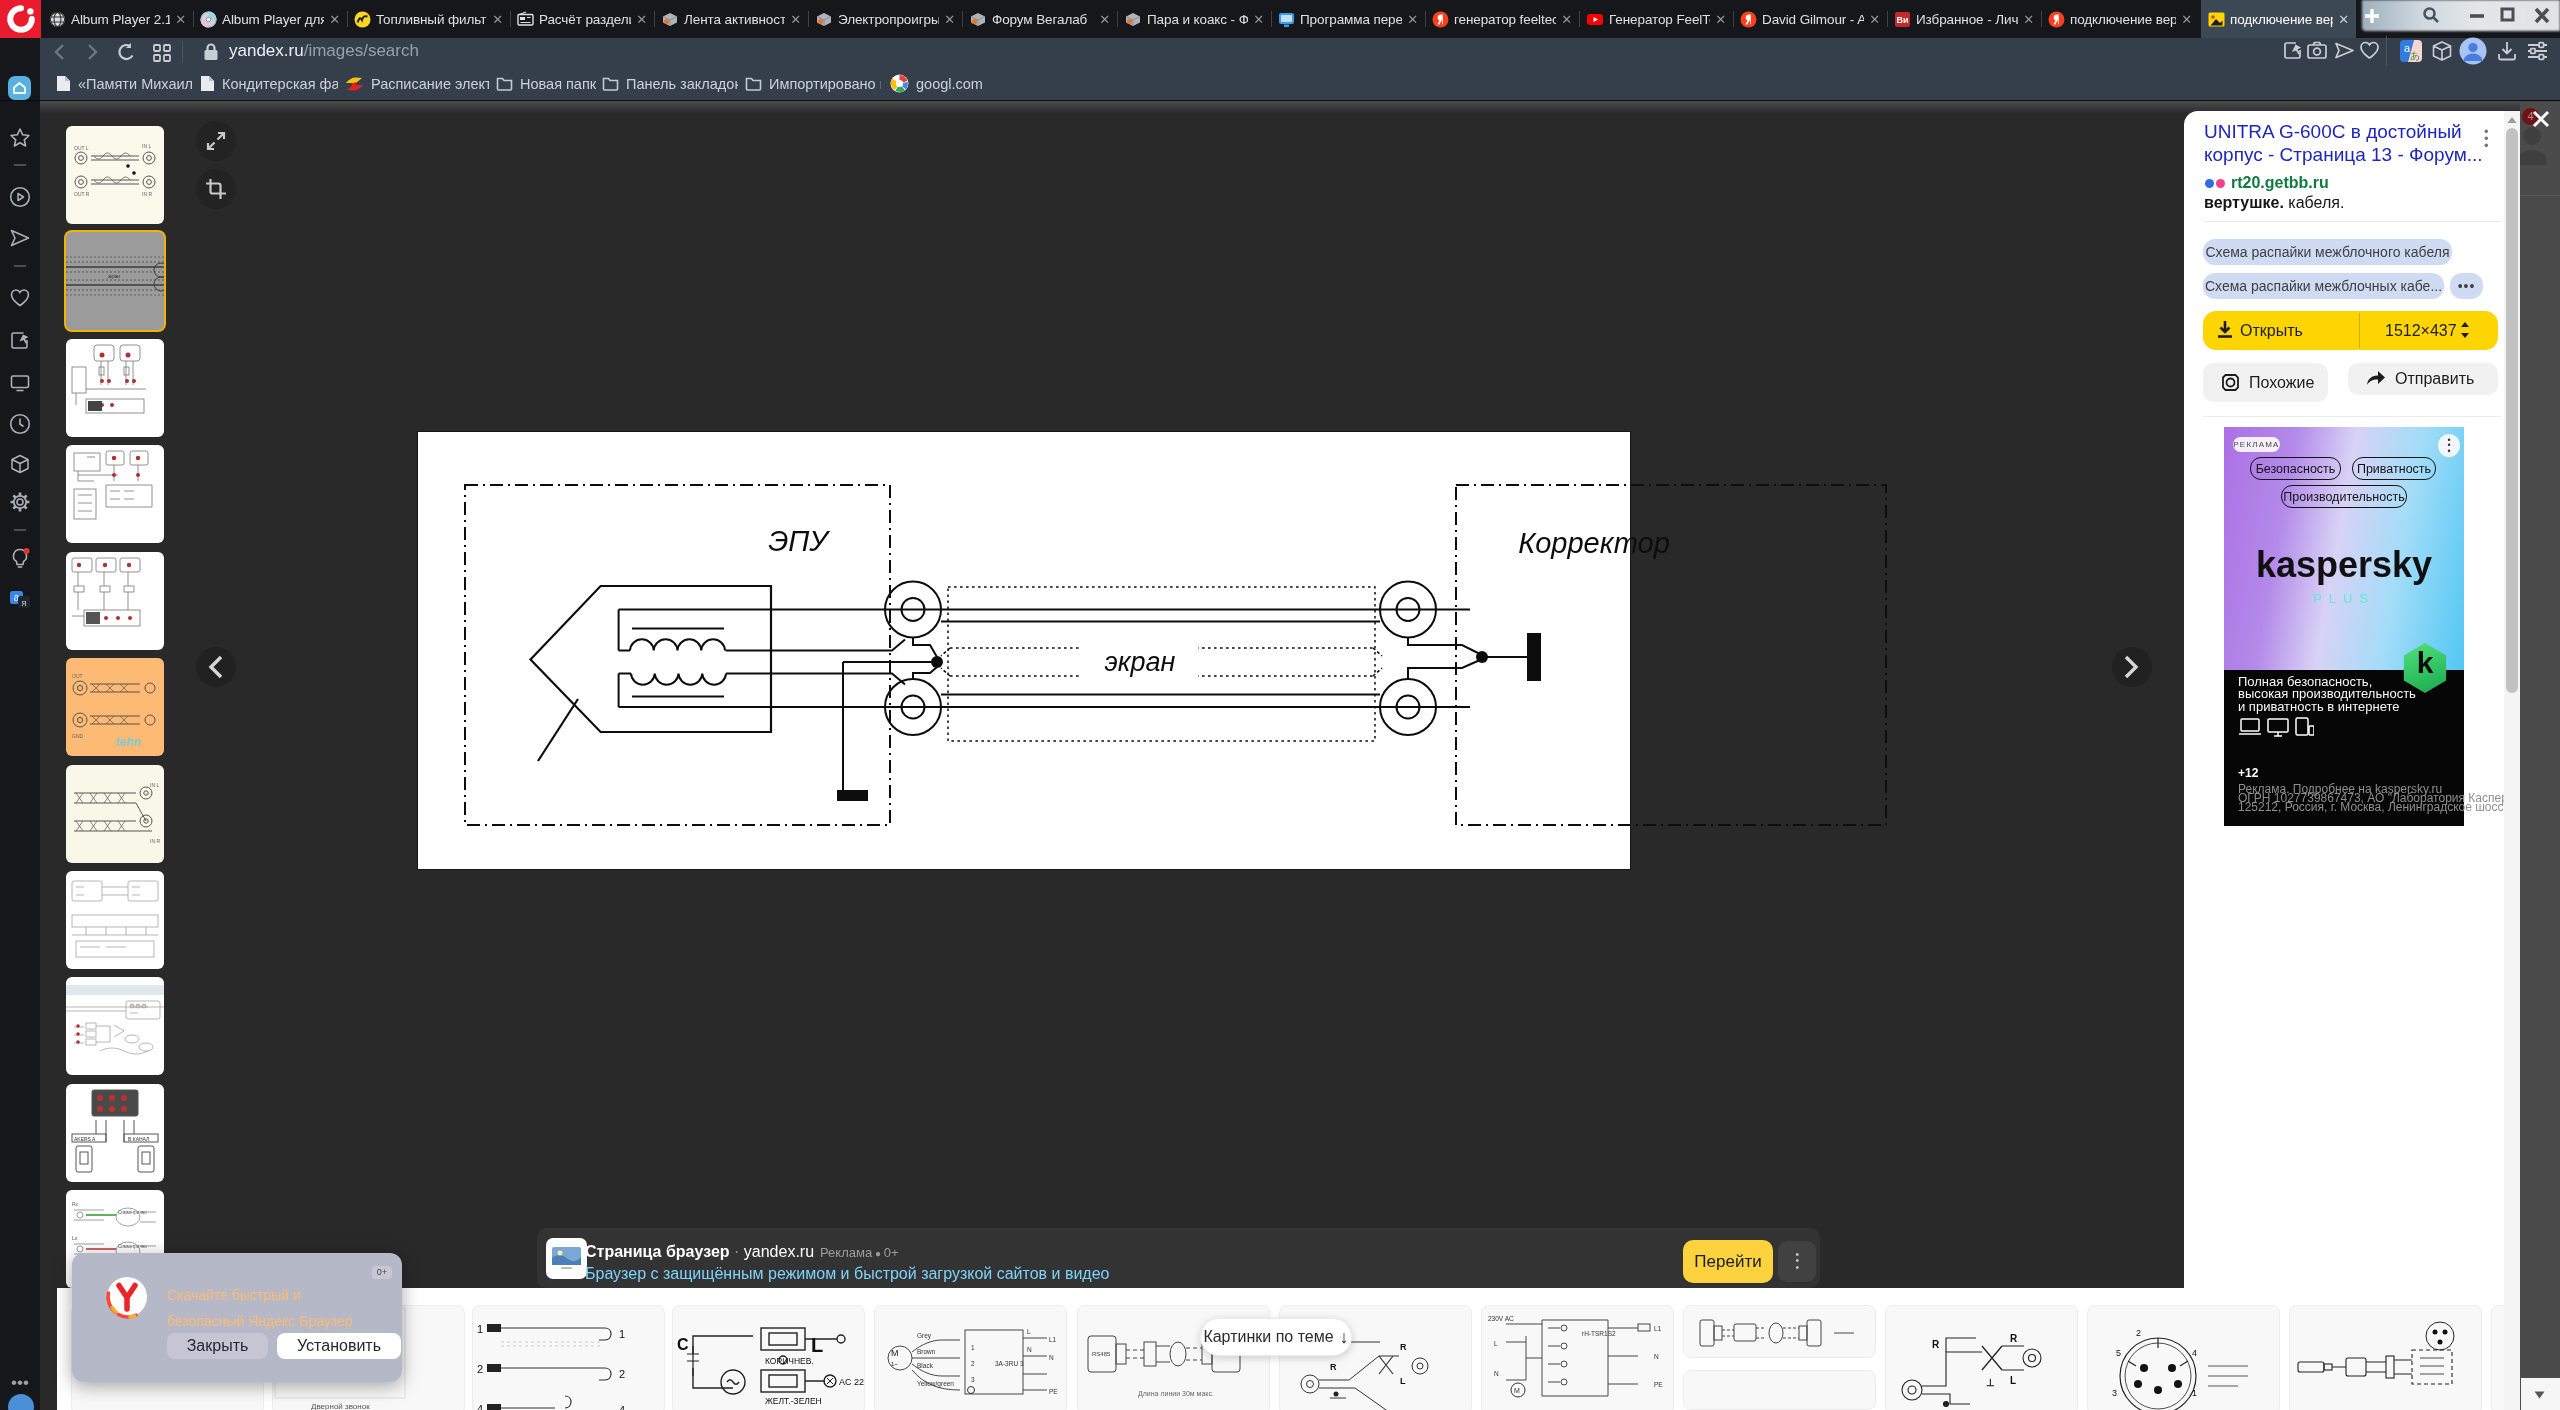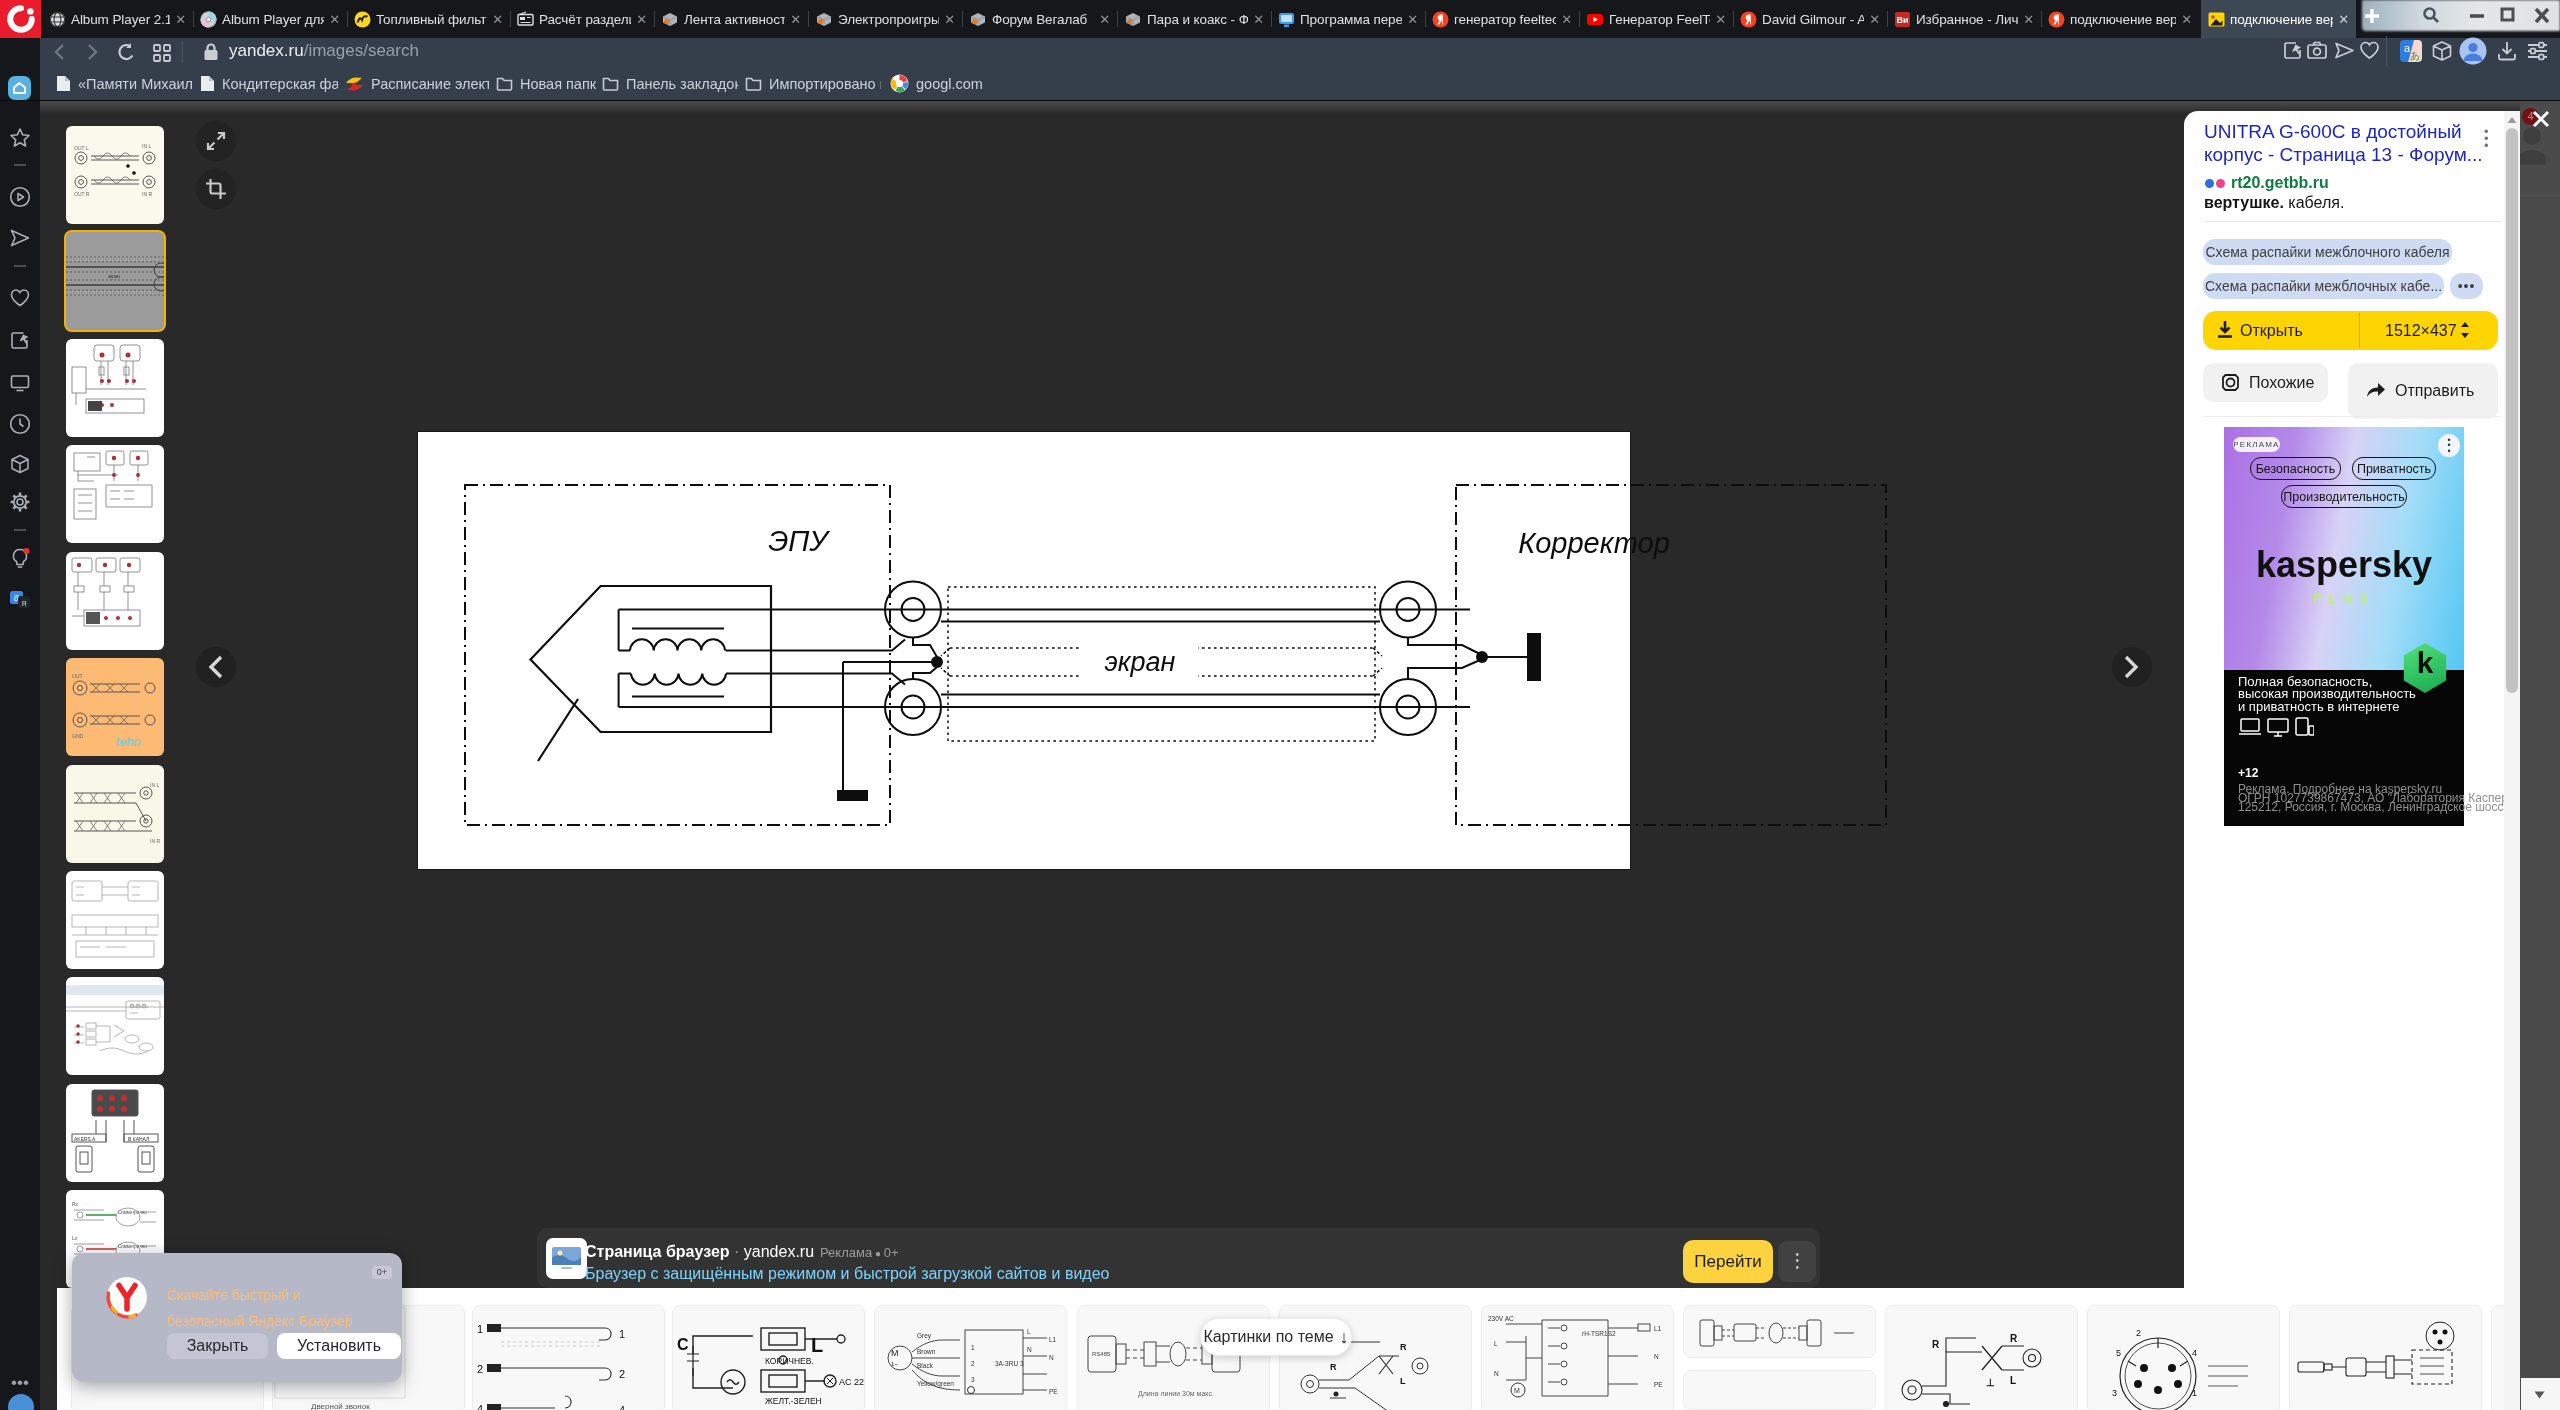--- a/index.html
+++ b/index.html
@@ -652,34 +652,34 @@
 <div class="abs" style="left:2240px;top:322px;font-size:16px;color:#1d1d1d">Открыть</div>
 <div class="abs" style="left:2359px;top:313px;width:1px;height:35px;background:#cfad08"></div>
 <div class="abs" style="left:2385px;top:322px;font-size:16px;color:#1d1d1d">1512×437</div>
 <svg class="abs" style="left:2459px;top:321px" width="12" height="18" viewBox="0 0 12 18">
       <path d="M6 1 2 6h8zM6 17l4-5H2z" fill="#1d1d1d"></path>
     </svg>
 <div class="gbtn" style="left:2203px;top:363px;width:125px;height:39px"><svg style="margin:0 8px 0 17px" width="21" height="21" viewBox="0 0 21 21">
         <path d="M3 5.5 5.5 3h10L18 5.5v10L15.5 18h-10L3 15.5z" fill="none" stroke="#1d1d1d" stroke-width="1.8"></path>
         <circle cx="10.5" cy="10.5" r="4" fill="none" stroke="#1d1d1d" stroke-width="1.8"></circle>
       </svg>Похожие</div>
-<div class="gbtn" style="left:2348px;top:363px;width:150px;height:56px"><svg style="margin:0 9px 0 18px" width="20" height="19" viewBox="0 0 20 19">
+<div class="gbtn" style="left:2348px;top:363px;width:150px;height:32px"><svg style="margin:0 9px 0 18px" width="20" height="19" viewBox="0 0 20 19">
         <path d="M12 5.5V1l7 6.5-7 6.5V9.5C6 9.5 3 11.5 1 15c.5-5 3.5-9.5 11-9.5z" fill="#1d1d1d"></path>
       </svg>Отправить</div>
 <div class="abs" style="left:2203px;top:416px;width:298px;height:1px;background:#ececec"></div>
 
 <div class="abs" style="left:2224px;top:427px;width:240px;height:243px;background:linear-gradient(100deg,#ac70e5 0%,#b38ae9 26%,#d8d2f6 47%,#a4ddf8 70%,#52c7f3 100%)"></div>
 <div class="abs" style="left:2233px;top:437px;width:47px;height:15px;background:rgba(255,255,255,.88);border-radius:8px;font-size:8px;letter-spacing:1.2px;color:#444;text-align:center;line-height:15px">РЕКЛАМА</div>
 <div class="abs" style="left:2438px;top:434px;width:22px;height:23px;border-radius:50%;background:#f2f6fa"></div>
 <div class="abs" style="left:2447.5px;top:438px;width:3px;color:#333;font-size:9px;line-height:5.4px">•<br>•<br>•</div>
 <div class="opill" style="left:2250px;top:457px;width:89px;height:21px">Безопасность</div>
 <div class="opill" style="left:2352px;top:457px;width:82px;height:21px">Приватность</div>
 <div class="opill" style="left:2281px;top:485px;width:124px;height:21px">Производительность</div>
 <div class="abs" style="left:2224px;top:544px;width:240px;text-align:center;font-size:36px;font-weight:bold;color:#101010;letter-spacing:0px">kaspersky</div>
-<div class="abs" style="left:2224px;top:591px;width:240px;text-align:center;font-size:13px;color:#bef264;letter-spacing:7px">PLUS</div>
+<div class="abs" style="left:2224px;top:591px;width:240px;text-align:center;font-size:13px;color:#5eead4;letter-spacing:7px">PLUS</div>
 <div class="abs" style="left:2224px;top:670px;width:240px;height:156px;background:#060606"></div>
 <div class="abs" style="left:2402px;top:643px;width:46px;height:50px;background:linear-gradient(160deg,#52e27c,#18a94e);clip-path:polygon(50% 0,96% 25%,96% 75%,50% 100%,4% 75%,4% 25%);"></div>
 <div class="abs" style="left:2402px;top:646px;width:46px;text-align:center;font-size:30px;font-weight:bold;color:#0c0c0c">k</div>
 <div class="abs" style="left:2238px;top:676px;width:220px;font-size:13px;line-height:12.4px;color:#fafafa">Полная безопасность,<br>высокая производительность<br>и приватность в интернете</div>
 <svg class="abs" style="left:2238px;top:716px" width="76" height="24" viewBox="0 0 76 24">
       <g fill="none" stroke="#fff" stroke-width="1.5">
         <rect x="3" y="3" width="18" height="12" rx="1"></rect>
         <path d="M1 18h22"></path>
         <rect x="30" y="3" width="20" height="13" rx="1"></rect>
         <path d="M36 20h8M40 16v4"></path>

